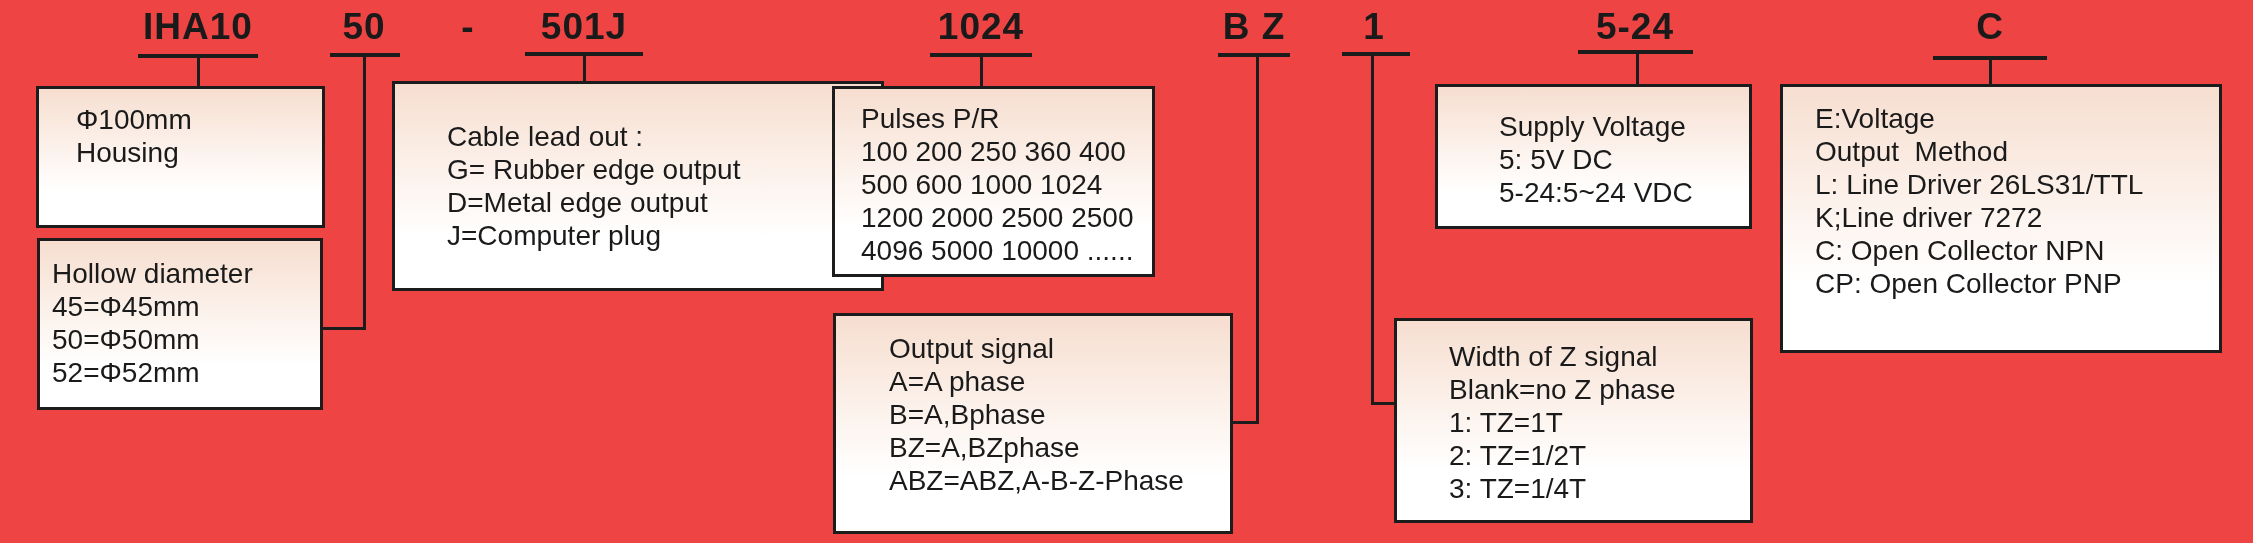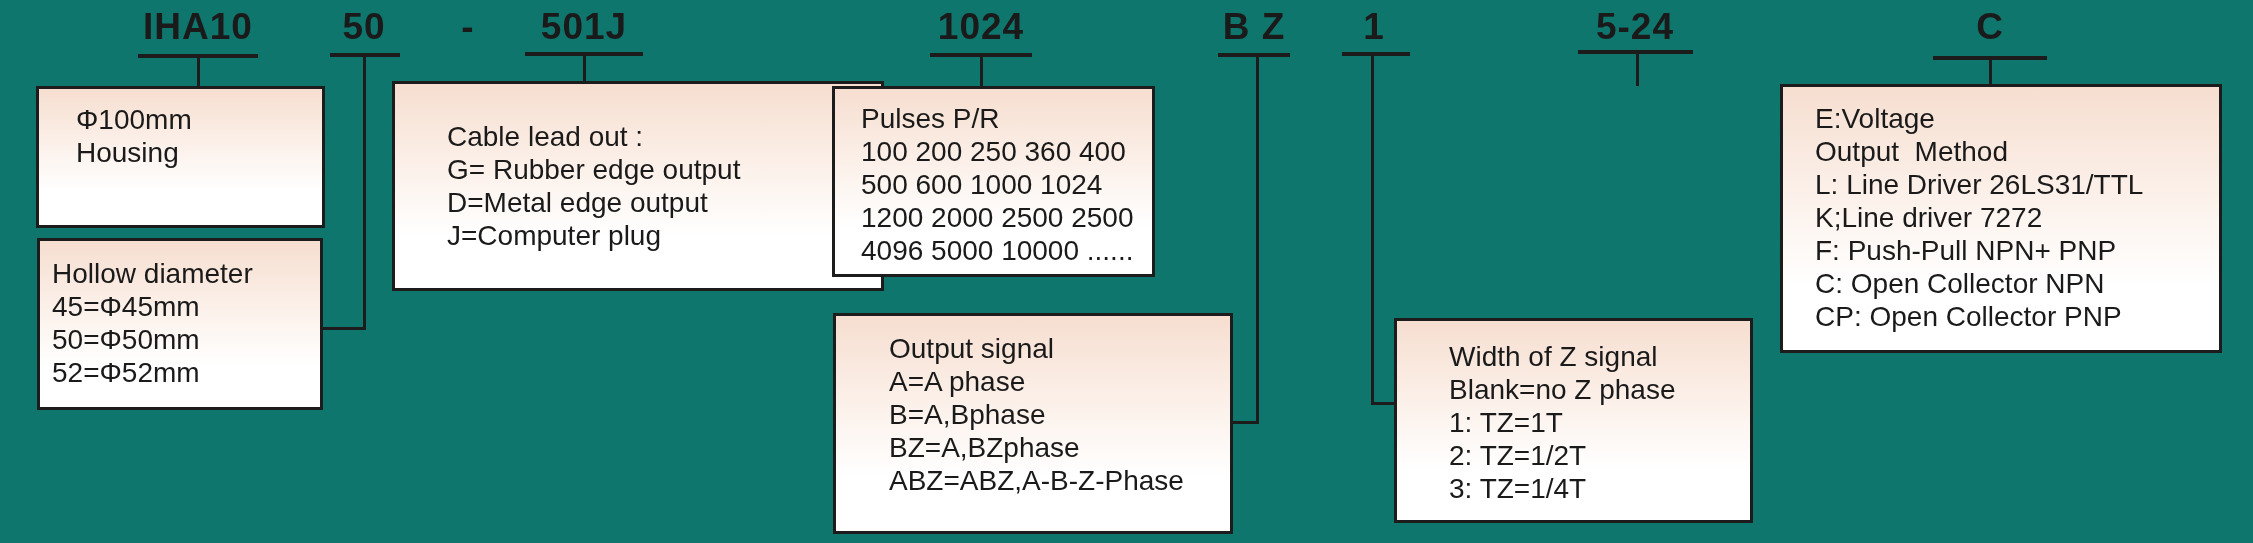--- a/index.html
+++ b/index.html
@@ -4,21 +4,21 @@
 <style>
   html, body {
     margin: 0;
     padding: 0;
     background: #ffffff;
   }
   .stage {
     position: relative;
     width: 2253px;
     height: 543px;
-    background: #0f766e;
+    background: #ef4444;
     font-family: "Liberation Sans", "DejaVu Sans", sans-serif;
     color: #1a1a1a;
     overflow: hidden;
   }
   .code-label {
     position: absolute;
     top: 8px;
     transform: translateX(-50%);
     font-size: 37px;
     font-weight: bold;
@@ -125,24 +125,28 @@
   </div>
 
   <div class="box" style="left:1394px; top:318px; width:359px; height:205px; padding:19px 6px 0 52px">
     <div class="box-line">Width of Z signal</div>
     <div class="box-line">Blank=no Z phase</div>
     <div class="box-line">1: TZ=1T</div>
     <div class="box-line">2: TZ=1/2T</div>
     <div class="box-line">3: TZ=1/4T</div>
   </div>
 
+  <div class="box" style="left:1435px; top:84px; width:317px; height:145px; padding:23px 6px 0 61px">
+    <div class="box-line">Supply Voltage</div>
+    <div class="box-line">5: 5V DC</div>
+    <div class="box-line">5-24:5~24 VDC</div>
+  </div>
 
   <div class="box" style="left:1780px; top:84px; width:442px; height:269px; padding:15px 6px 0 32px">
     <div class="box-line">E:Voltage</div>
     <div class="box-line">Output  Method</div>
     <div class="box-line">L: Line Driver 26LS31/TTL</div>
     <div class="box-line">K;Line driver 7272</div>
-    <div class="box-line">F: Push-Pull NPN+ PNP</div>
     <div class="box-line">C: Open Collector NPN</div>
     <div class="box-line">CP: Open Collector PNP</div>
   </div>
 
 </div>
 
 </body></html>

